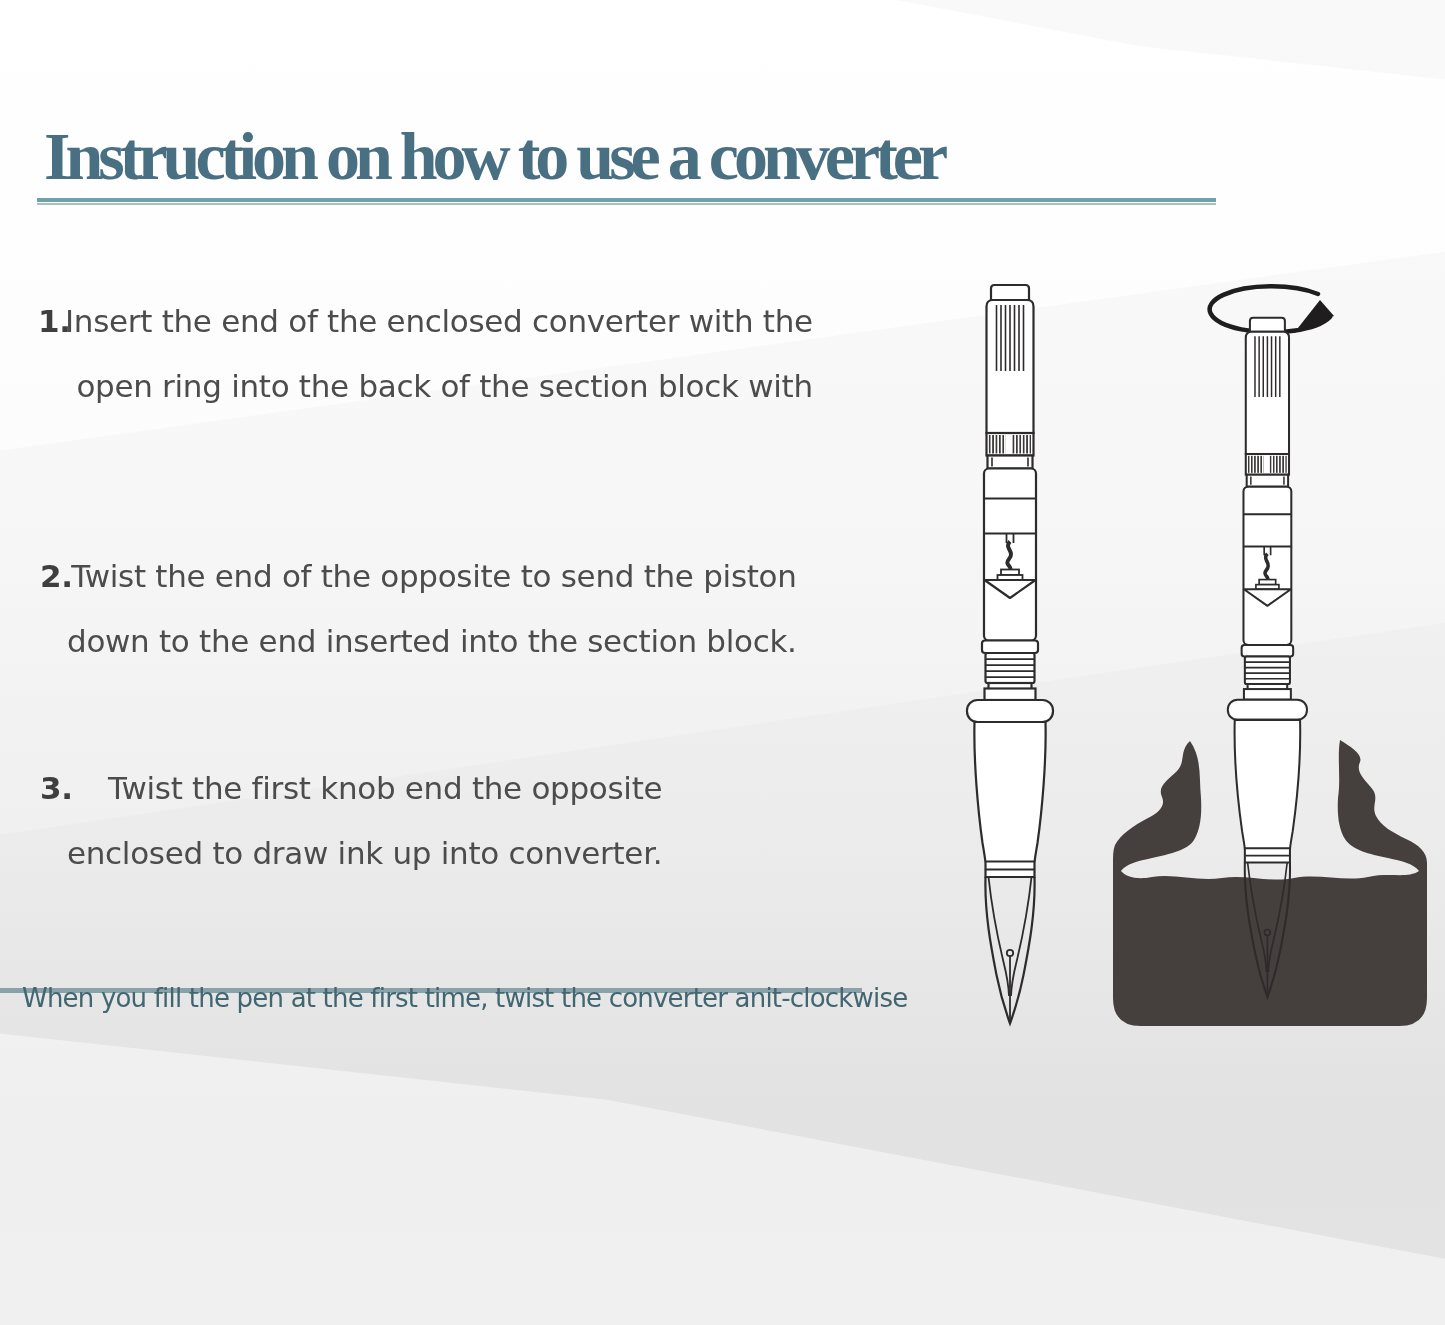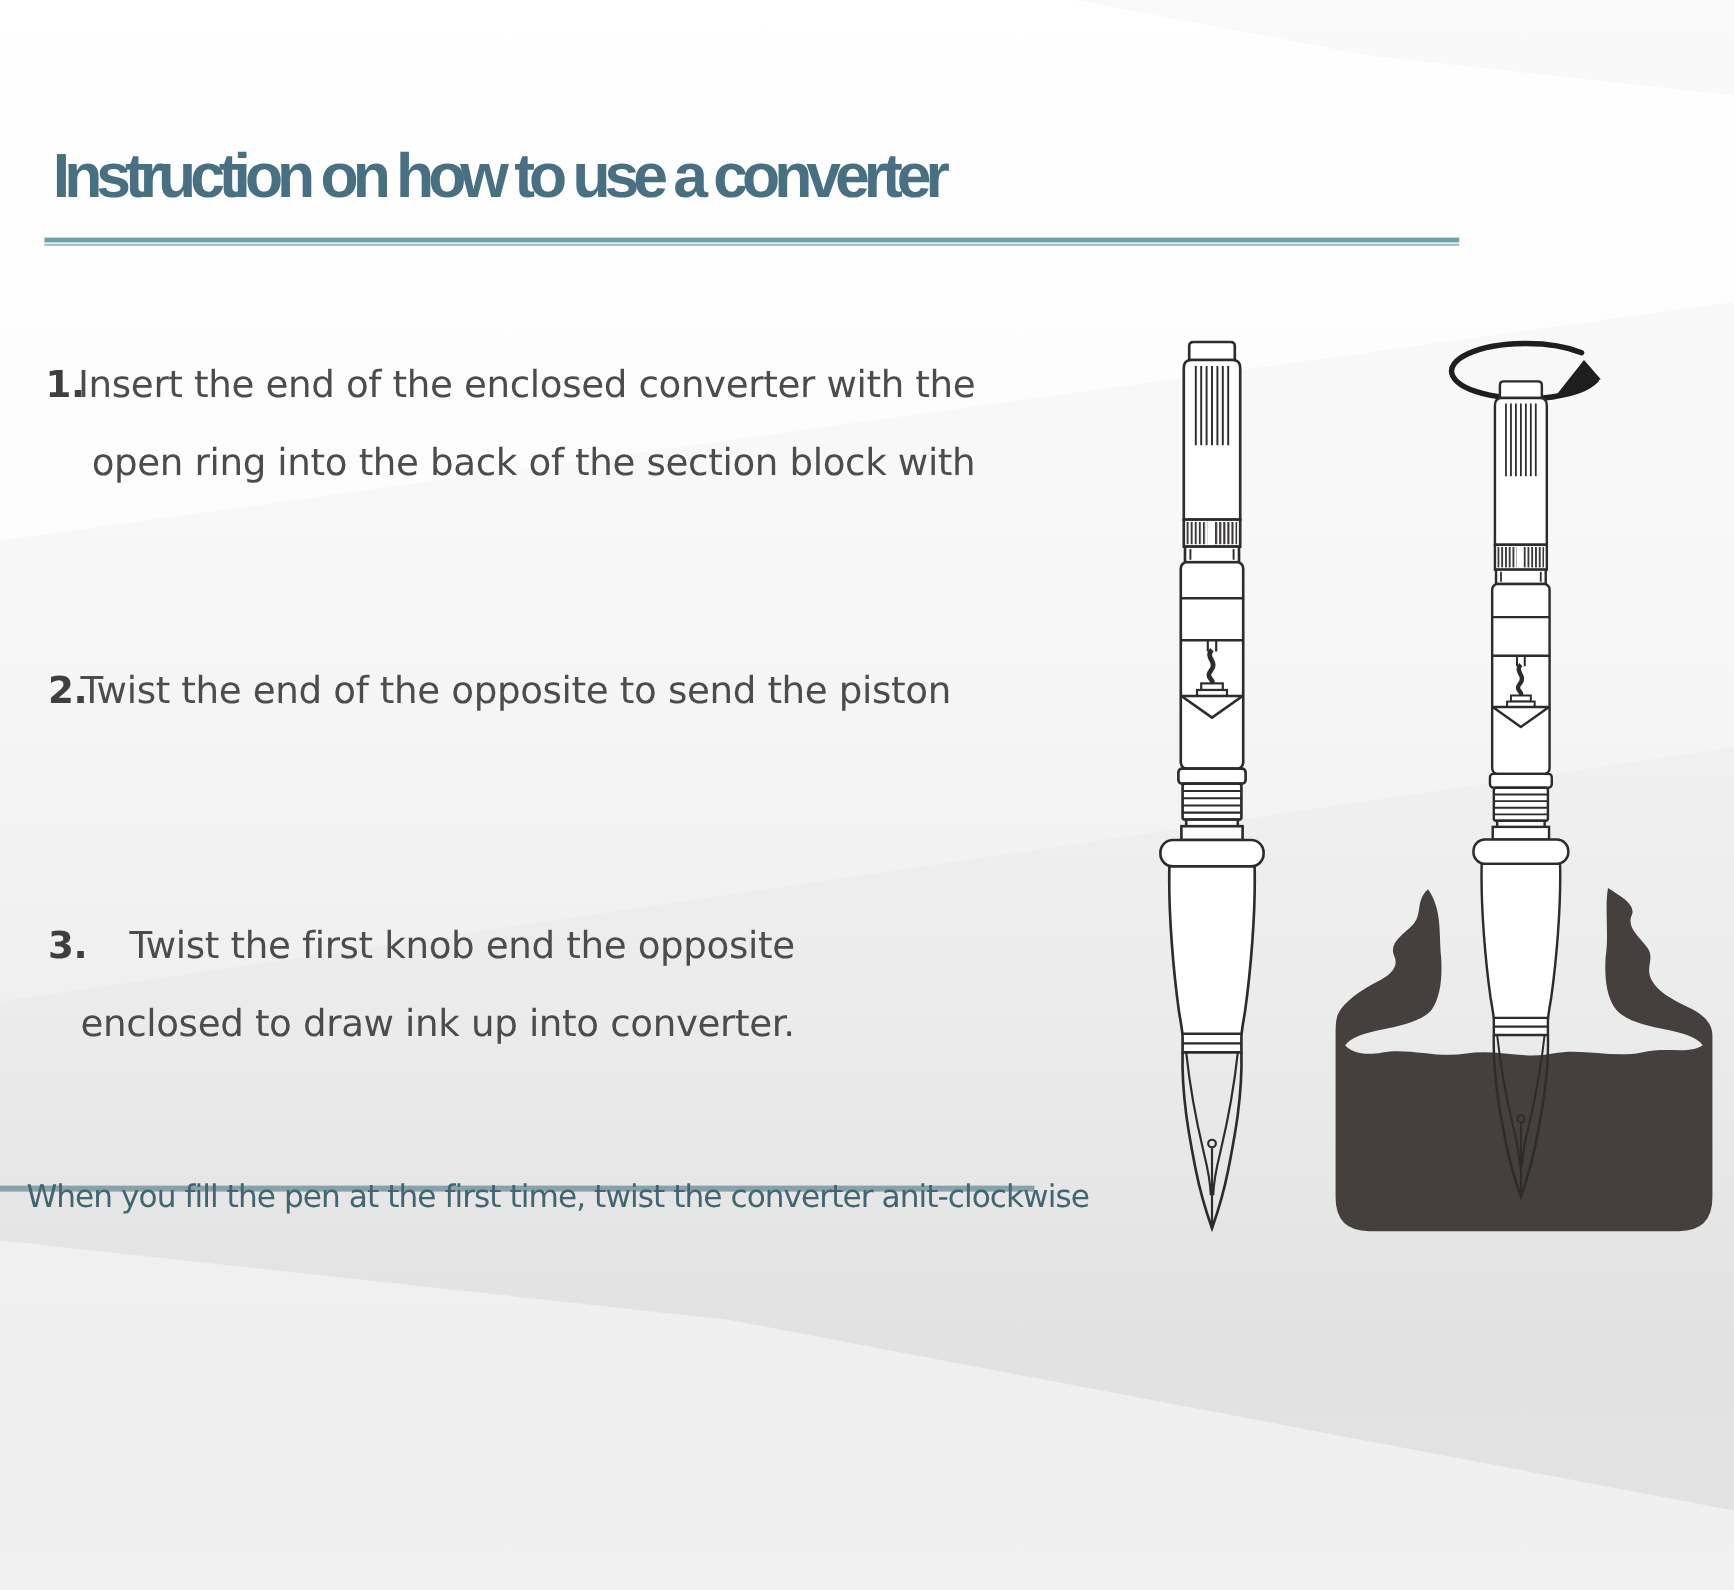--- a/index.html
+++ b/index.html
@@ -9,22 +9,22 @@
     font-family:"DejaVu Sans",sans-serif;
   }
   .bg-wedge{position:absolute;inset:0;pointer-events:none;}
   .bg-wedge1{clip-path:polygon(0 34%,100% 19%,100% 100%,0 100%);background:rgba(90,90,90,0.03);}
   .bg-wedge2{clip-path:polygon(0 63%,100% 47%,100% 100%,0 100%);background:rgba(90,90,90,0.025);}
   .bg-wedge3{clip-path:polygon(62% 0,100% 0,100% 6%,79% 3.5%);background:rgba(90,90,90,0.035);}
   .bg-wedge4{clip-path:polygon(0 78%,42% 83%,100% 95%,100% 100%,0 100%);background:rgba(255,255,255,0.45);}
 
   .title{
     position:absolute;left:44px;top:117px;
-    font-family:Liberation Sans, sans-serif;font-weight:bold;
-    font-size:52px;letter-spacing:-5px;color:#497082;white-space:nowrap;
+    font-family:Liberation Serif, serif;font-weight:bold;
+    font-size:68px;letter-spacing:-5px;color:#497082;white-space:nowrap;
   }
   .title-underline{position:absolute;left:37px;top:198px;width:1179px;}
   .title-underline .bar1{height:4px;background:#6ea1ab;}
   .title-underline .bar2{height:2px;background:#a4c2c8;margin-top:1px;}
 
   .step{position:absolute;display:flex;color:#4c4c4c;font-size:31px;letter-spacing:-0.3px;}
   .step .num{font-weight:bold;color:#3f3f3f;width:27px;flex:0 0 auto;line-height:64.5px;}
   .step .line{height:64.5px;line-height:64.5px;white-space:nowrap;text-align:right;}
   .step1{left:38px;top:289px;}
   .step2{left:40px;top:544px;}
@@ -57,20 +57,21 @@
     <div>
       <div class="line">Insert the end of the enclosed converter with the</div>
       <div class="line">open ring into the back of the section block with</div>
     </div>
   </div>
 
   <div class="step step2">
     <span class="num">2.</span>
     <div>
       <div class="line">Twist the end of the opposite to send the piston</div>
+      <div class="line">down to the end inserted into the section block.</div>
     </div>
   </div>
 
   <div class="step step3">
     <span class="num">3.</span>
     <div>
       <div class="line">Twist the first knob end the opposite</div>
       <div class="line">enclosed to draw ink up into converter.</div>
     </div>
   </div>

